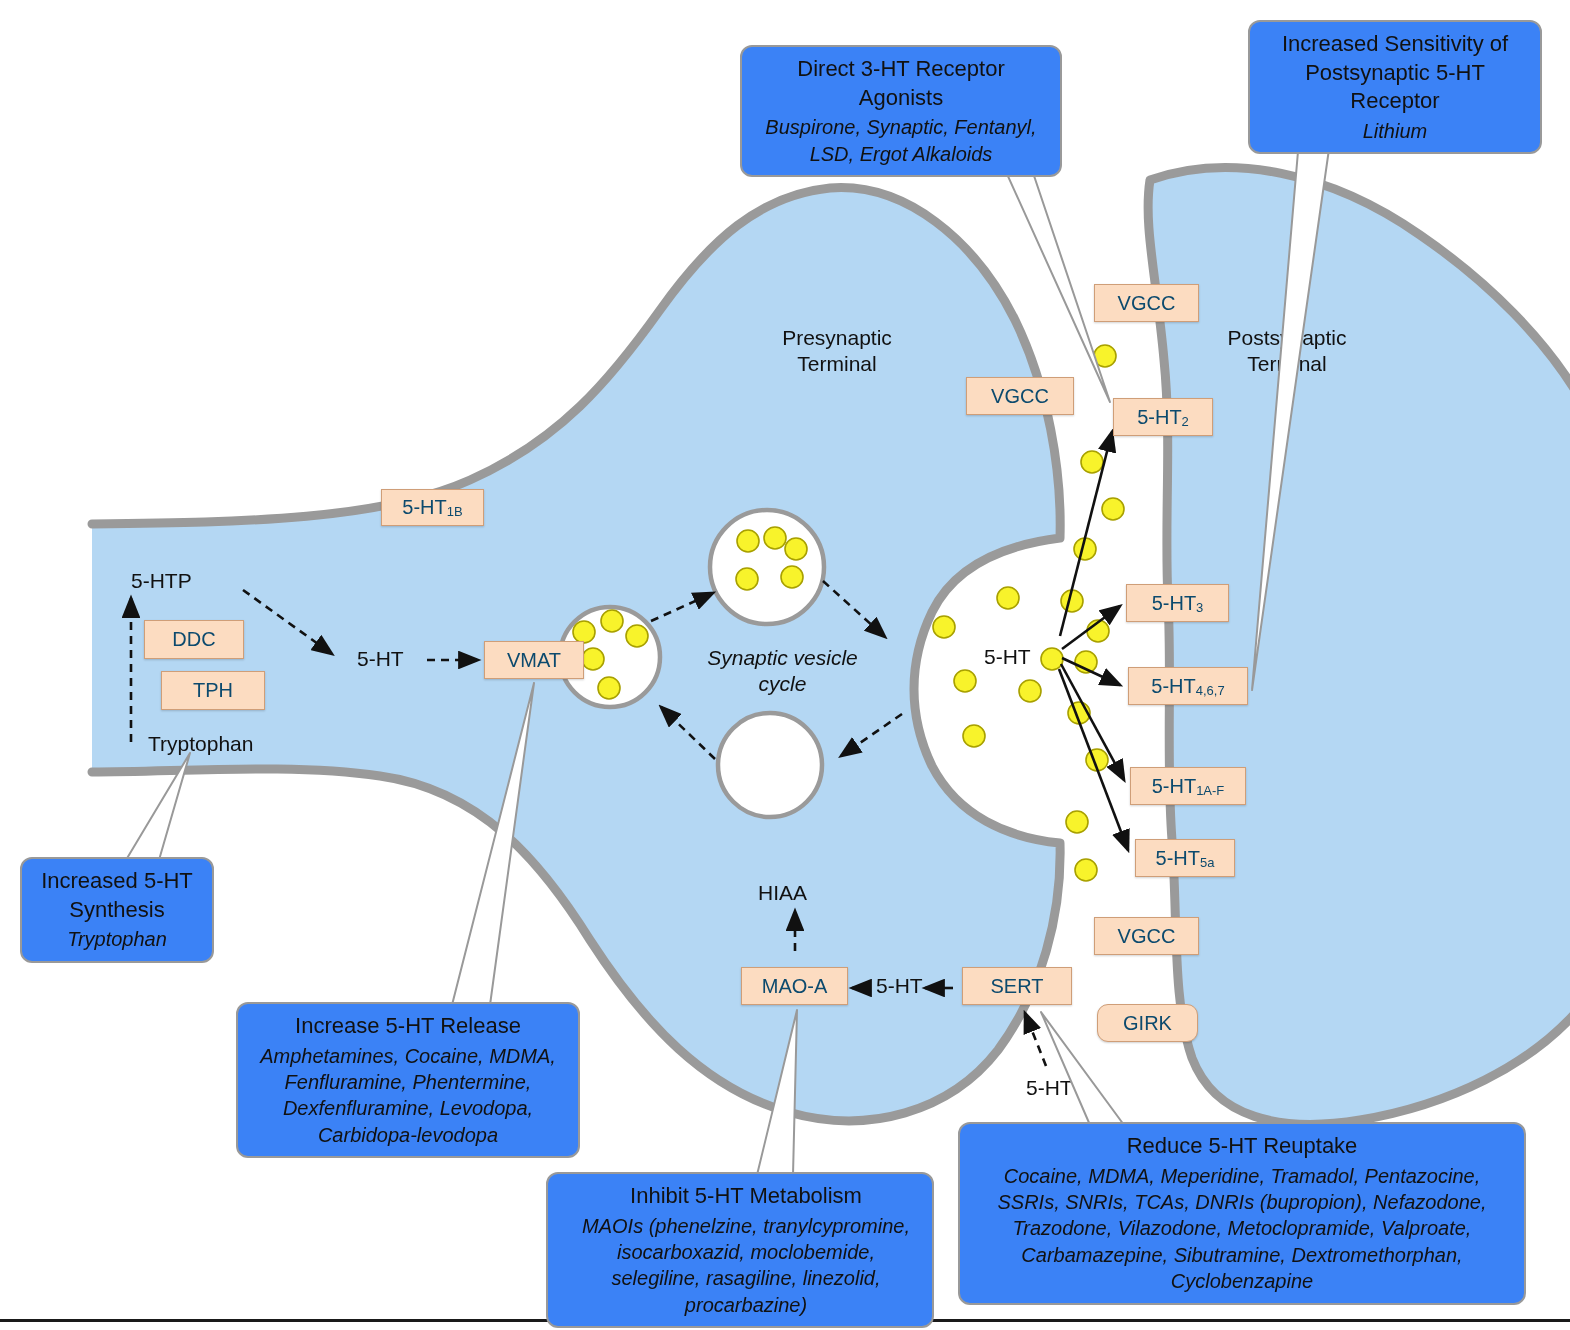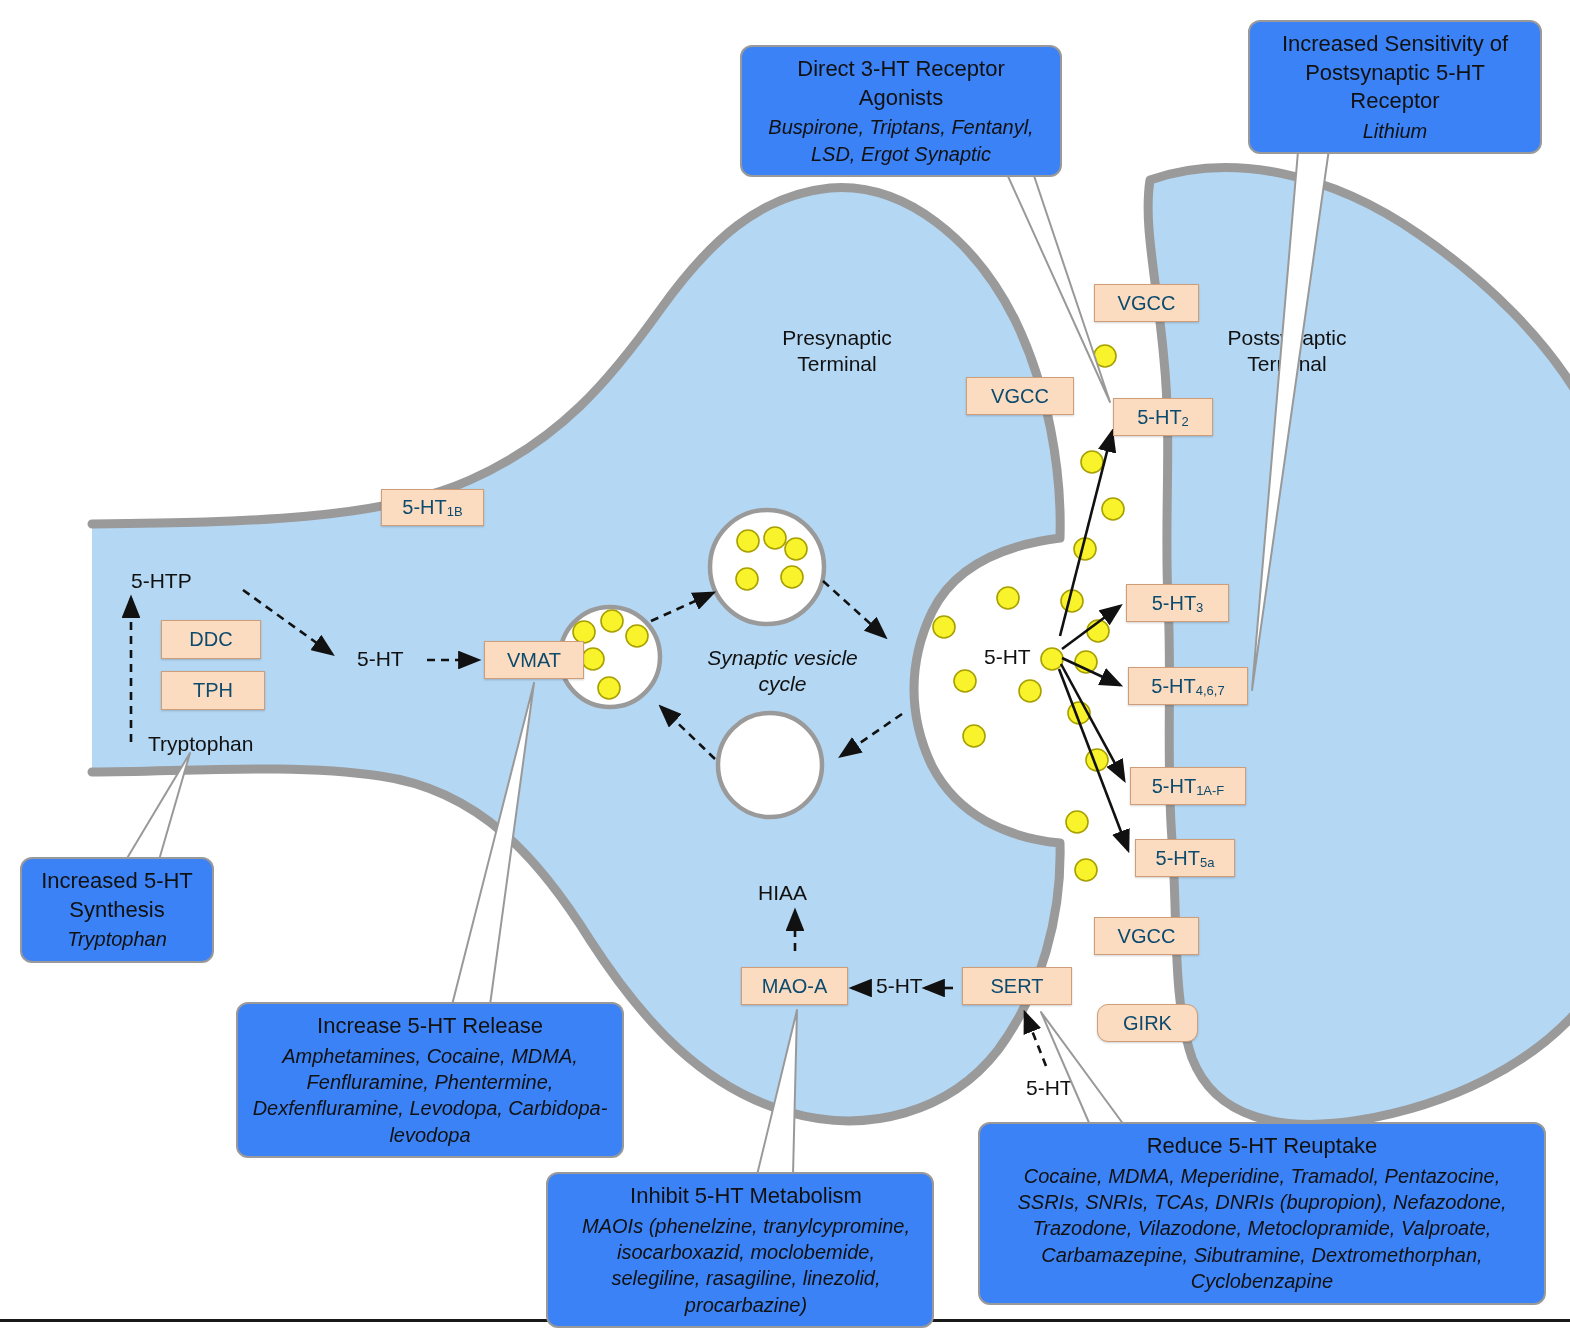--- a/index.html
+++ b/index.html
@@ -100,21 +100,21 @@
       <line class="arrow dashed" x1="1046" y1="1066" x2="1025" y2="1013" marker-end="url(#ah)"></line>
     </g>
 
     <rect x="0" y="1319" width="1570" height="3" fill="#1a1a1a"></rect>
   </svg>
 
   <div class="pbox" style="left:381px;top:489px;width:103px;height:37px;">
       <span>5-HT</span>
       <sub>1B</sub>
     </div>
-  <div class="pbox" style="left:161px;top:620px;width:100px;height:39px;">
+  <div class="pbox" style="left:144px;top:620px;width:100px;height:39px;">
       <span>DDC</span>
     </div>
   <div class="pbox" style="left:161px;top:671px;width:104px;height:39px;">
       <span>TPH</span>
     </div>
   <div class="pbox" style="left:484px;top:641px;width:100px;height:38px;">
       <span>VMAT</span>
     </div>
   <div class="pbox" style="left:966px;top:377px;width:108px;height:38px;">
       <span>VGCC</span>
@@ -173,36 +173,36 @@
     <polygon class="pointer" points="993,143 1023,143 1110,402"></polygon>
     <polygon class="pointer" points="1300,128 1332,128 1252,690"></polygon>
     <polygon class="pointer" points="126,860 159,860 190,753"></polygon>
     <polygon class="pointer" points="452,1005 490,1005 534,683"></polygon>
     <polygon class="pointer" points="757,1175 793,1175 797,1010"></polygon>
     <polygon class="pointer" points="1090,1125 1124,1125 1041,1012"></polygon>
   </svg>
 
   <div class="callout" style="left:740px;top:45px;width:322px;">
     <div class="ctitle">Direct 3-HT Receptor Agonists</div>
-    <div class="cdrugs">Buspirone, Triptans, Fentanyl, LSD, Ergot Synaptic</div>
+    <div class="cdrugs">Buspirone, Synaptic, Fentanyl, LSD, Ergot Alkaloids</div>
   </div>
   <div class="callout" style="left:1248px;top:20px;width:294px;">
     <div class="ctitle">Increased Sensitivity of Postsynaptic 5-HT Receptor</div>
     <div class="cdrugs">Lithium</div>
   </div>
   <div class="callout" style="left:20px;top:857px;width:194px;">
     <div class="ctitle">Increased 5-HT Synthesis</div>
     <div class="cdrugs">Tryptophan</div>
   </div>
-  <div class="callout" style="left:236px;top:1002px;width:388px;">
+  <div class="callout" style="left:236px;top:1002px;width:344px;">
     <div class="ctitle">Increase 5-HT Release</div>
     <div class="cdrugs">Amphetamines, Cocaine, MDMA, Fenfluramine, Phentermine, Dexfenfluramine, Levodopa,  Carbidopa-levodopa</div>
   </div>
   <div class="callout" style="left:546px;top:1172px;width:388px;padding-left:24px;">
     <div class="ctitle">Inhibit 5-HT Metabolism</div>
     <div class="cdrugs">MAOIs (phenelzine, tranylcypromine, isocarboxazid, moclobemide, selegiline, rasagiline, linezolid, procarbazine)</div>
   </div>
-  <div class="callout" style="left:958px;top:1122px;width:568px;margin-left:20px;">
+  <div class="callout" style="left:958px;top:1122px;width:568px;">
     <div class="ctitle">Reduce 5-HT Reuptake</div>
     <div class="cdrugs">Cocaine, MDMA, Meperidine, Tramadol, Pentazocine, SSRIs, SNRIs, TCAs, DNRIs (bupropion), Nefazodone, Trazodone, Vilazodone, Metoclopramide, Valproate, Carbamazepine, Sibutramine, Dextromethorphan, Cyclobenzapine</div>
   </div>
 
 </div>
 
 </body></html>

